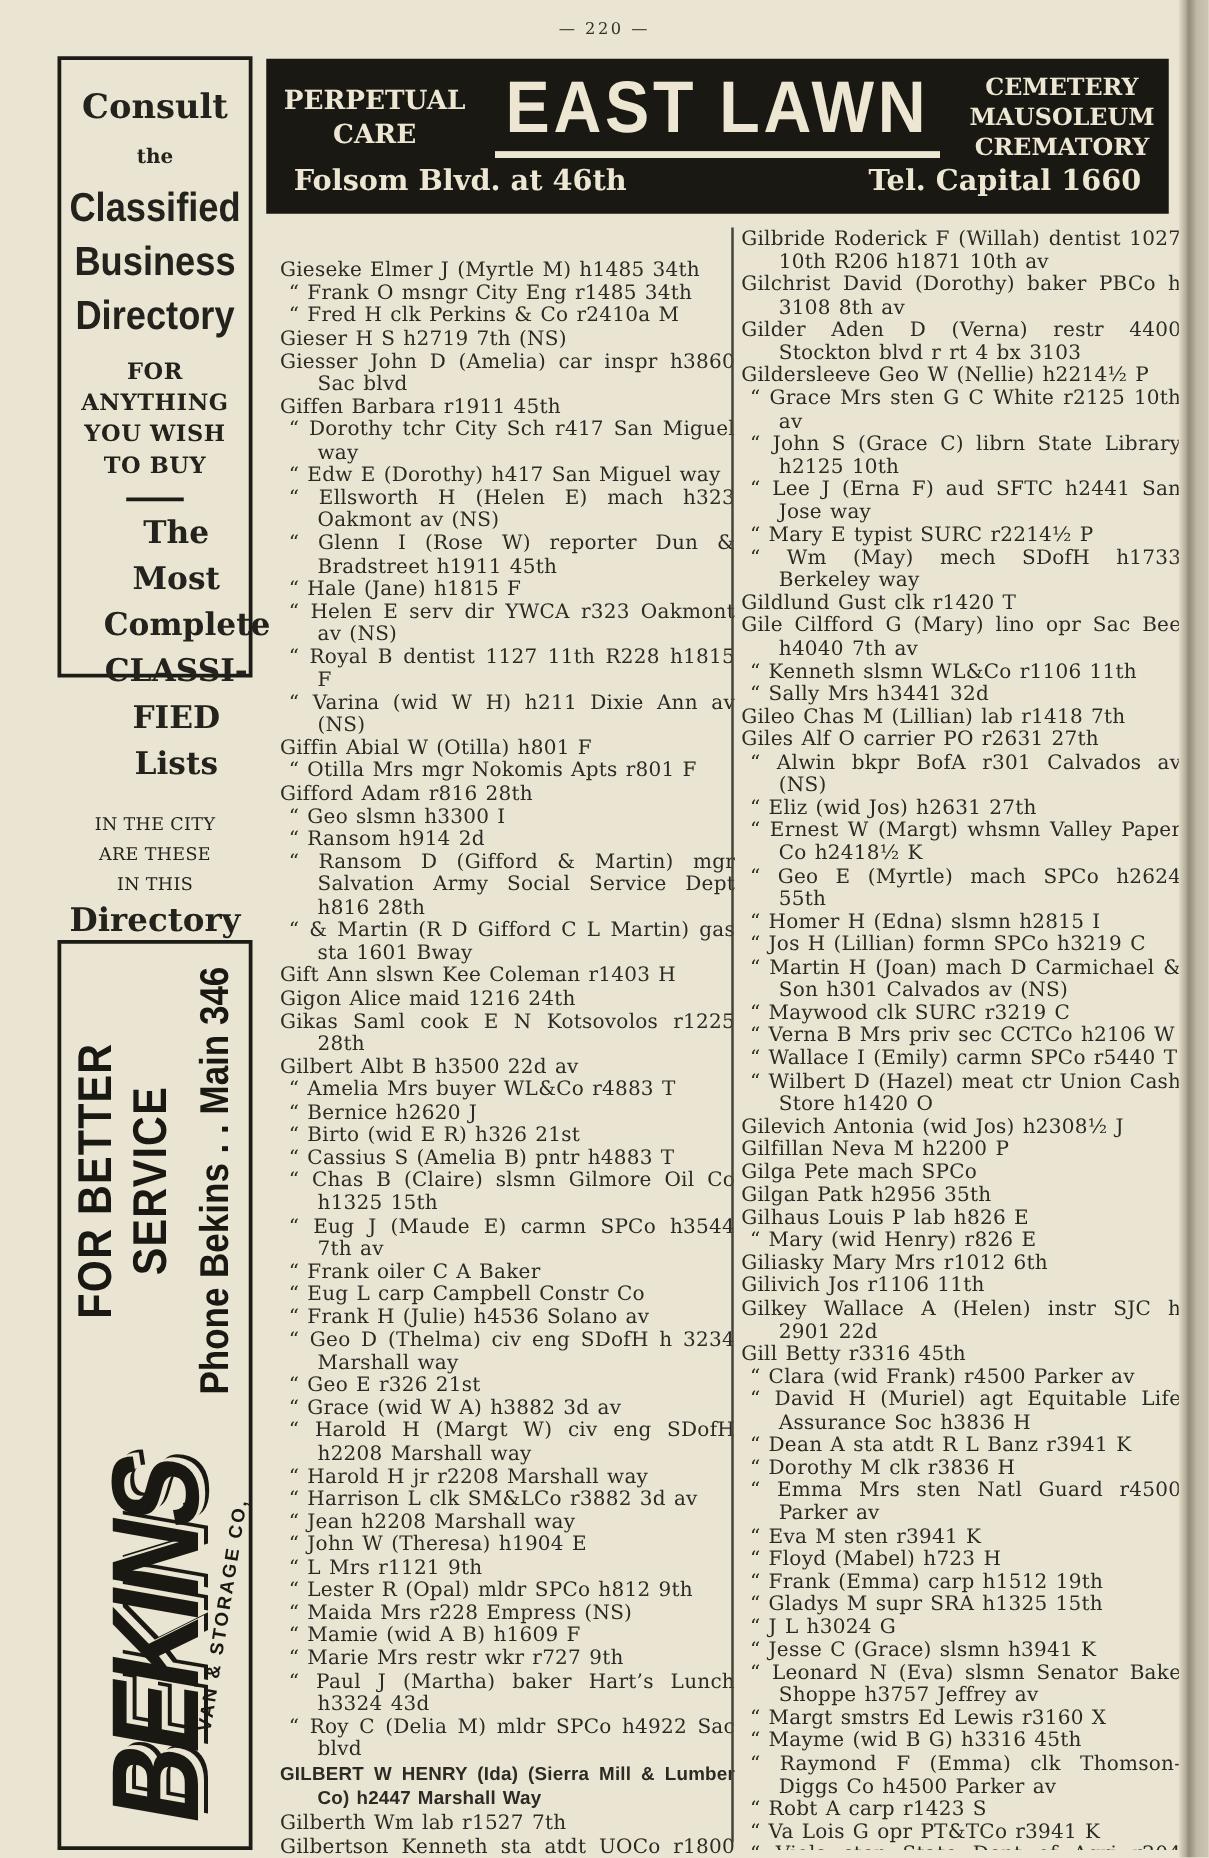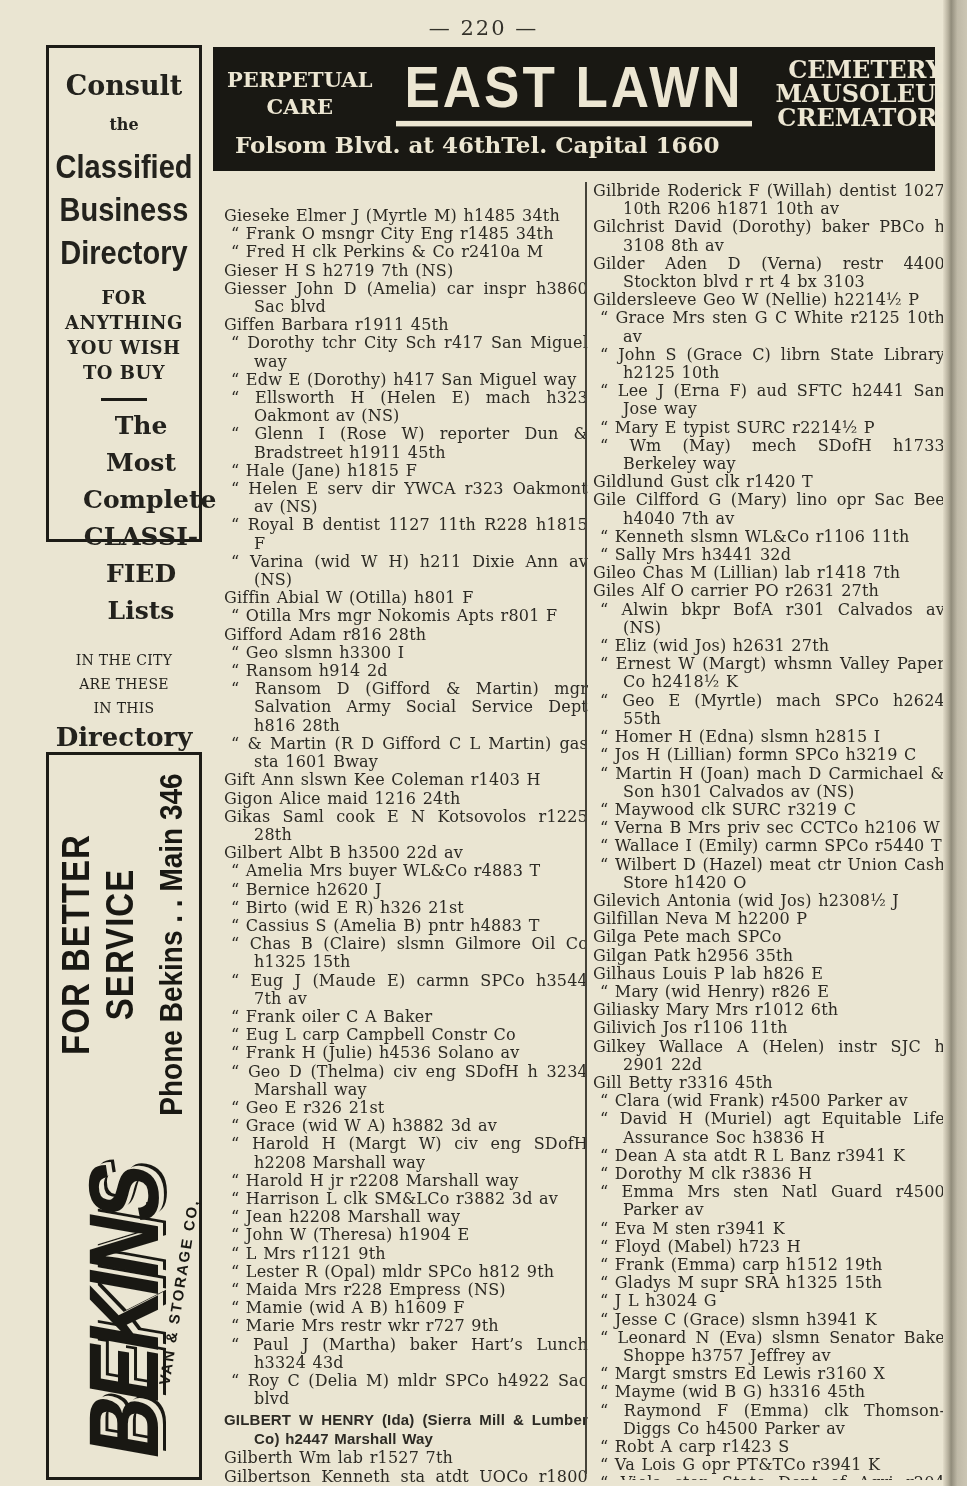--- a/index.html
+++ b/index.html
@@ -3,35 +3,35 @@
 <meta charset="utf-8">
 <style>
   html,body{margin:0;padding:0;}
   body{
     width:967px;height:1486px;position:relative;overflow:hidden;
     background:#eae5d2;color:#2c2a24;
     font-family:"DejaVu Serif",serif;
   }
   
   .page-num{position:absolute;top:16px;left:0;width:967px;text-align:center;
-    font-size:21px;letter-spacing:2px;color:#33312a;}
+    font-size:13px;letter-spacing:2px;color:#33312a;}
   .page-edge{position:absolute;right:0;top:0;width:24px;height:1486px;
     background:linear-gradient(to right,#e3ddca 0%,#b5af9c 22%,#918c7b 34%,#bfb9a7 60%,#ccc6b4 100%);}
   
   .header-ad{position:absolute;left:213px;top:47px;width:722px;height:124px;
     background:#191813;color:#ece6d2;box-sizing:border-box;}
   .ha-top{display:flex;align-items:flex-start;padding:9px 14px 0 14px;gap:24px;}
   .ha-left{width:160px;text-align:center;font-weight:bold;font-size:21px;line-height:27px;padding-top:10px;}
   .ha-center{flex:1;text-align:center;}
   .ha-title{display:inline-block;white-space:nowrap;
     font-family:"Liberation Sans",sans-serif;font-weight:700;font-size:53px;line-height:56px;
     letter-spacing:3px;transform:scaleY(1.1);transform-origin:top center;
     border-bottom:5px solid #ece6d2;padding:0 8px 3px;}
-  .ha-right{width:180px;text-align:center;font-weight:bold;font-size:24px;line-height:24px;padding-top:2px;}
-  .ha-bottom{display:flex;padding:1px 22px 0;font-weight:bold;font-size:23px;}
+  .ha-right{width:180px;text-align:center;font-weight:bold;font-size:19px;line-height:24px;padding-top:2px;}
+  .ha-bottom{display:flex;justify-content:space-between;padding:1px 22px 0;font-weight:bold;font-size:23px;}
   
   .sidebar-box{position:absolute;left:46px;width:156px;border:3px solid #1d1c17;box-sizing:border-box;}
   #ad-classified{top:45px;height:497px;text-align:center;color:#23221d;}
   .c-consult{font-size:27px;font-weight:bold;margin-top:22px;}
   .c-the{font-size:16px;font-weight:bold;margin-top:14px;}
   .c-bigwrap{margin-top:12px;}
   .c-big{font-family:"Liberation Sans",sans-serif;font-weight:700;font-size:29px;line-height:43px;
     transform:scaleY(1.12);letter-spacing:0px;}
   .c-slog{font-weight:bold;font-size:18px;line-height:25px;margin-top:10px;letter-spacing:.5px;}
   .c-rule{width:46px;height:3px;background:#1d1c17;margin:13px auto 2px;}

